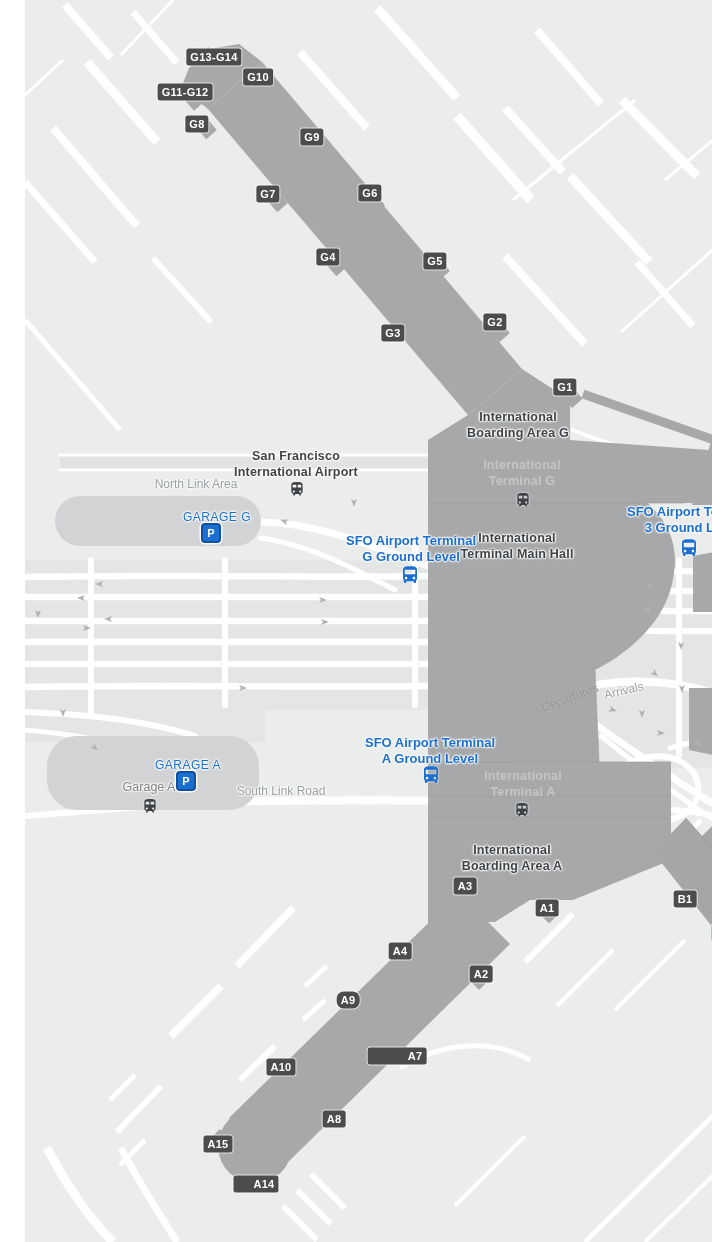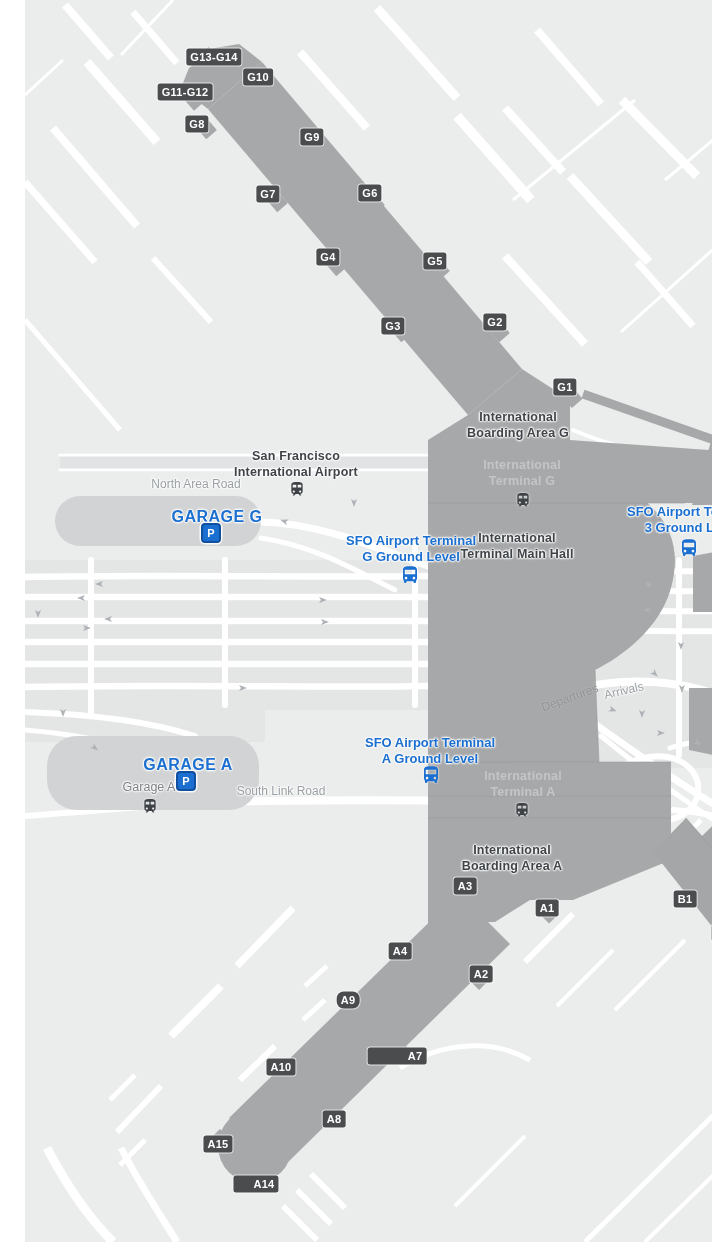--- a/index.html
+++ b/index.html
@@ -25,21 +25,21 @@
   .place-dark{color:var(--label-dark,#3f4449);font-size:12.5px;font-weight:bold;letter-spacing:.2px;
     text-shadow:0 1px 2px #fff,0 -1px 2px #fff,1px 0 2px #fff,-1px 0 2px #fff;}
   .place-light{color:var(--label-light,#c3c5c6);font-size:12.5px;font-weight:bold;letter-spacing:.2px;}
   .place-gray{color:#7f8487;font-size:12.5px;
     text-shadow:0 1px 2px #fff,0 -1px 2px #fff,1px 0 2px #fff,-1px 0 2px #fff;}
   .road{color:var(--label-road,#9aa0a4);font-size:12px;
     text-shadow:0 1px 2px #fff,0 -1px 2px #fff,1px 0 2px #fff,-1px 0 2px #fff;}
   .road-on-building{color:#909396;font-size:12px;text-shadow:0 0 2px rgba(255,255,255,.35);}
   .poi-blue{color:var(--poi-blue,#1b6fd0);font-size:13px;font-weight:bold;
     text-shadow:0 1px 2px #fff,0 -1px 2px #fff,1px 0 2px #fff,-1px 0 2px #fff;}
-  .poi-blue-caps{color:var(--poi-blue,#1b6fd0);font-size:16px;font-weight:bold;letter-spacing:.5px;
+  .poi-blue-caps{color:var(--poi-blue,#1b6fd0);font-size:12px;font-weight:normal;letter-spacing:.5px;
     text-shadow:0 1px 2px #fff,0 -1px 2px #fff,1px 0 2px #fff,-1px 0 2px #fff;}
   .map-icon{position:absolute;transform:translate(-50%,-50%);line-height:0;}
   .icon-train{color:var(--icon-dark,#3e4247);filter:drop-shadow(0 0 1px rgba(255,255,255,.9));}
   .icon-bus{color:var(--poi-blue,#1b6fd0);filter:drop-shadow(0 0 1px rgba(255,255,255,.9));}
   .icon-parking{
     width:16px;height:16px;background:var(--poi-blue,#1b6fd0);
     border:2px solid var(--parking-border,#11509e);border-radius:4px;
     color:#fff;font-weight:bold;font-size:11px;line-height:16px;text-align:center;
     box-shadow:0 0 0 1.5px rgba(255,255,255,.9);
   }
@@ -236,41 +236,41 @@
   <div id="overlay">
       <div class="gate-badge" style="left: 189px; top: 57px;">G13-G14</div>
       <div class="gate-badge" style="left: 233px; top: 77px;">G10</div>
       <div class="gate-badge" style="left: 160px; top: 92px;">G11-G12</div>
       <div class="gate-badge" style="left: 172px; top: 124px;">G8</div>
       <div class="gate-badge" style="left: 287px; top: 137px;">G9</div>
       <div class="gate-badge" style="left: 243px; top: 194px;">G7</div>
       <div class="gate-badge" style="left: 345px; top: 193px;">G6</div>
       <div class="gate-badge" style="left: 303px; top: 257px;">G4</div>
       <div class="gate-badge" style="left: 410px; top: 261px;">G5</div>
-      <div class="gate-badge" style="left: 368px; top: 326px;">G3</div>
+      <div class="gate-badge" style="left: 368px; top: 333px;">G3</div>
       <div class="gate-badge" style="left: 470px; top: 322px;">G2</div>
       <div class="gate-badge" style="left: 540px; top: 387px;">G1</div>
       <div class="gate-badge" style="left: 440px; top: 886px;">A3</div>
       <div class="gate-badge" style="left: 522px; top: 908px;">A1</div>
       <div class="gate-badge" style="left: 660px; top: 899px;">B1</div>
       <div class="gate-badge" style="left: 698px; top: 933px;">B2</div>
       <div class="gate-badge" style="left: 375px; top: 951px;">A4</div>
       <div class="gate-badge" style="left: 456px; top: 974px;">A2</div>
       <div class="gate-badge" style="left: 323px; top: 1000px; border-radius: 7px;">A9</div>
       <div class="gate-badge" style="left: 372px; top: 1056px; padding-left: 40px;">A7</div>
       <div class="gate-badge" style="left: 256px; top: 1067px;">A10</div>
       <div class="gate-badge" style="left: 309px; top: 1119px;">A8</div>
       <div class="gate-badge" style="left: 193px; top: 1144px;">A15</div>
       <div class="gate-badge" style="left: 231px; top: 1184px; padding-left: 20px;">A14</div>
       <div class="map-label place-dark" style="left: 271px; top: 465px;">
         <div>San Francisco</div>
         <div>International Airport</div>
       </div>
       <div class="map-label road" style="left: 171px; top: 484px;">
-        <div>North Area Road</div>
+        <div>North Link Area</div>
       </div>
       <div class="map-label poi-blue-caps" style="left: 192px; top: 517px;">
         <div>GARAGE G</div>
       </div>
       <div class="map-label place-dark" style="left: 493px; top: 426px;">
         <div>International</div>
         <div>Boarding Area G</div>
       </div>
       <div class="map-label place-light" style="left: 497px; top: 474px;">
         <div>International</div>

